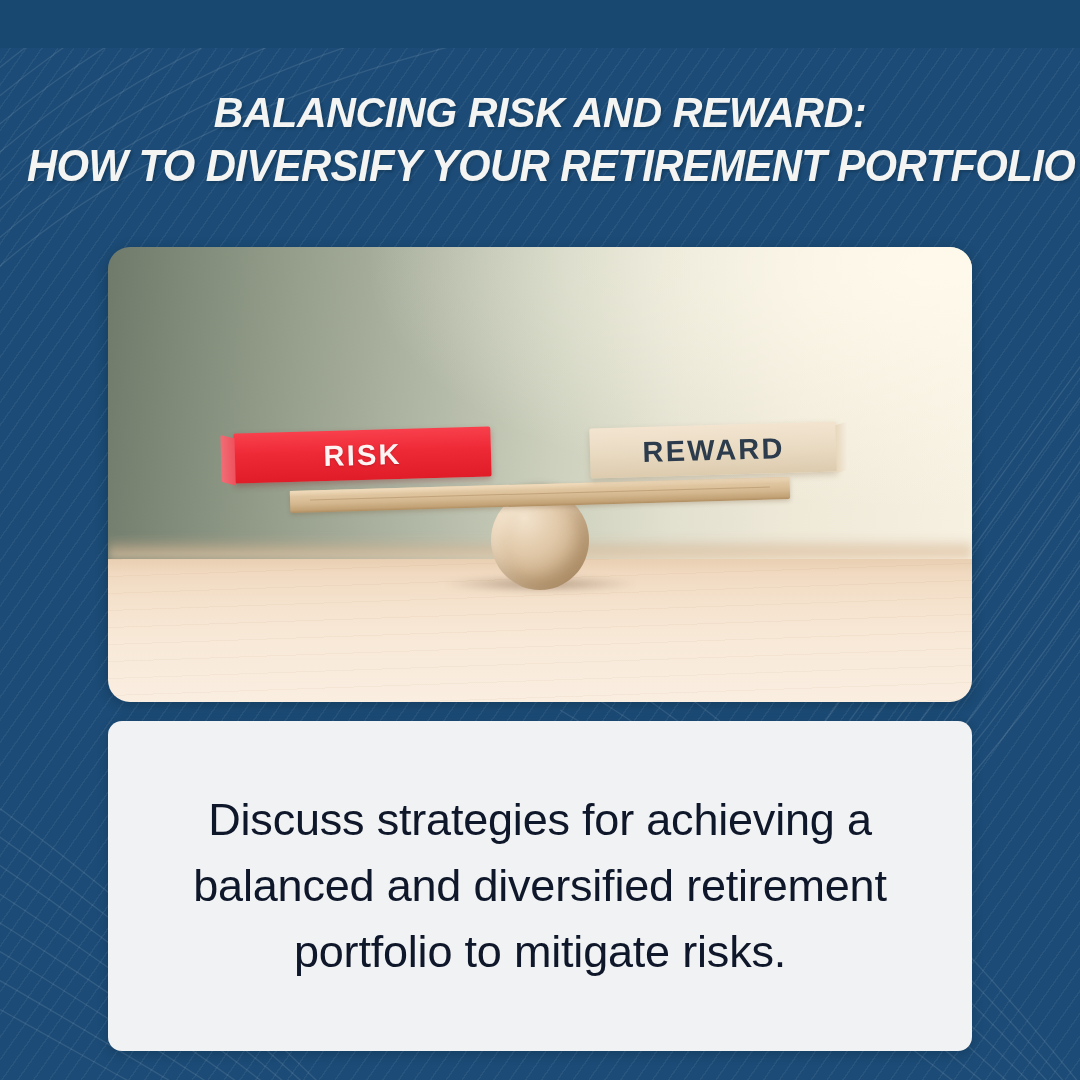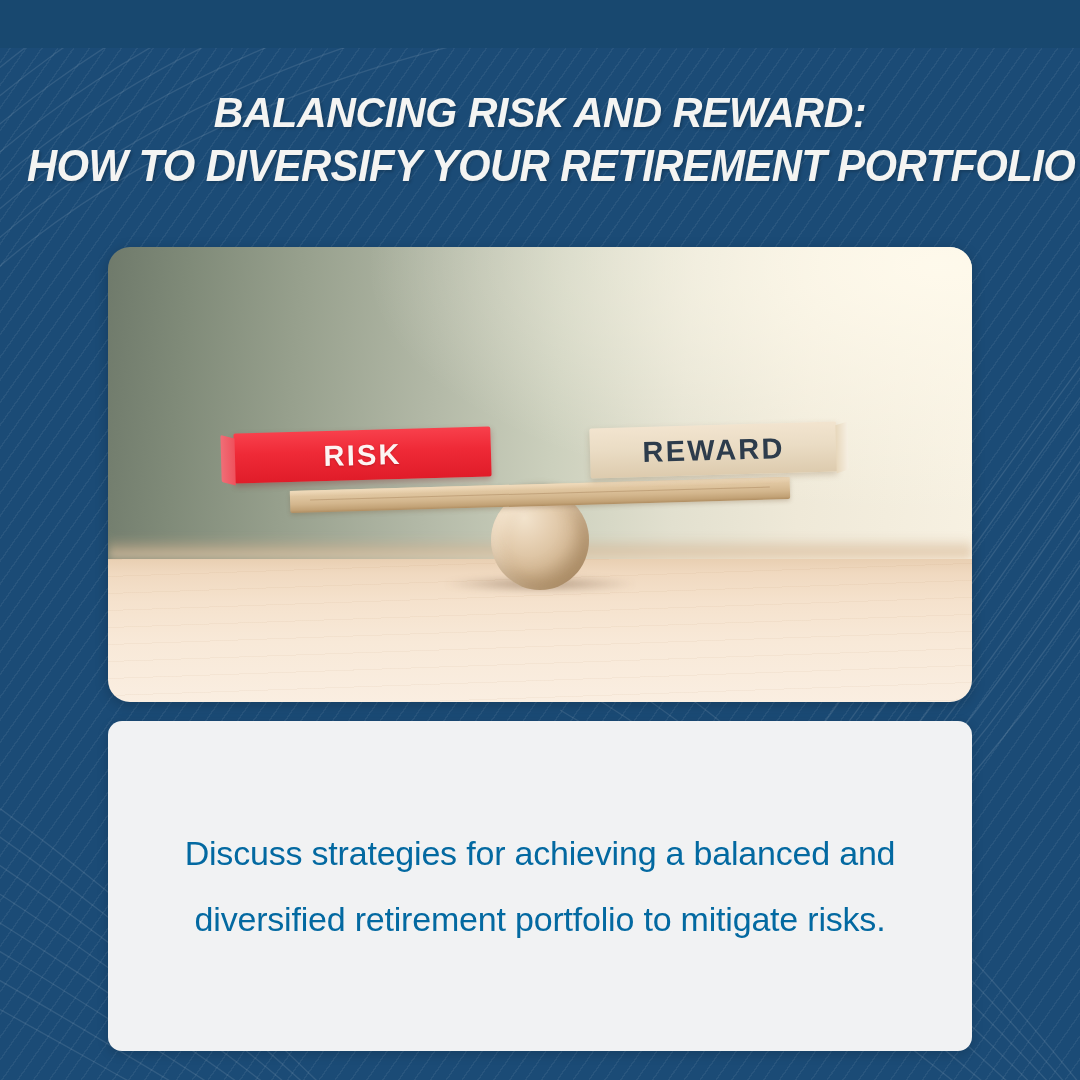--- a/index.html
+++ b/index.html
@@ -238,24 +238,24 @@
     background:#f1f2f3;
     border-radius:14px;
     display:flex;
     align-items:center;
     justify-content:center;
     padding:22px 56px;
     box-shadow:0 3px 12px rgba(0,0,0,.16);
     z-index:4;
   }
   .body-text {
-    color:#0369a1;
+    color:#0f172a;
     font-family:"Liberation Sans", sans-serif;
     font-weight:normal;
-    font-size:34px;
+    font-size:45px;
     line-height:66px;
     letter-spacing:-.2px;
     text-align:center;
   }
 </style>
 </head>
 <body>
 
 <div id="poster">
 

